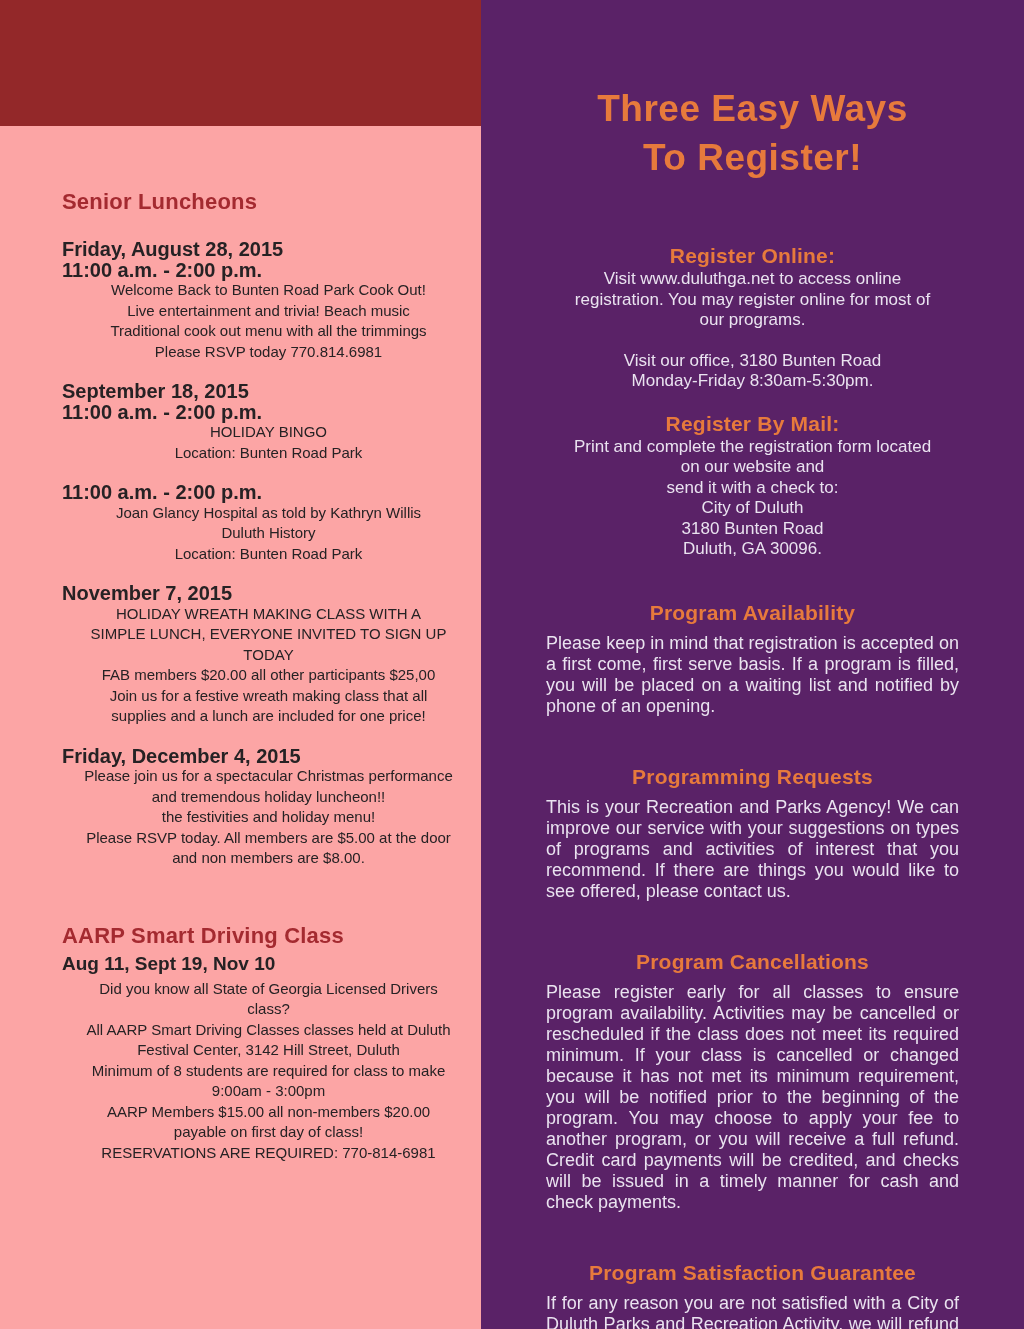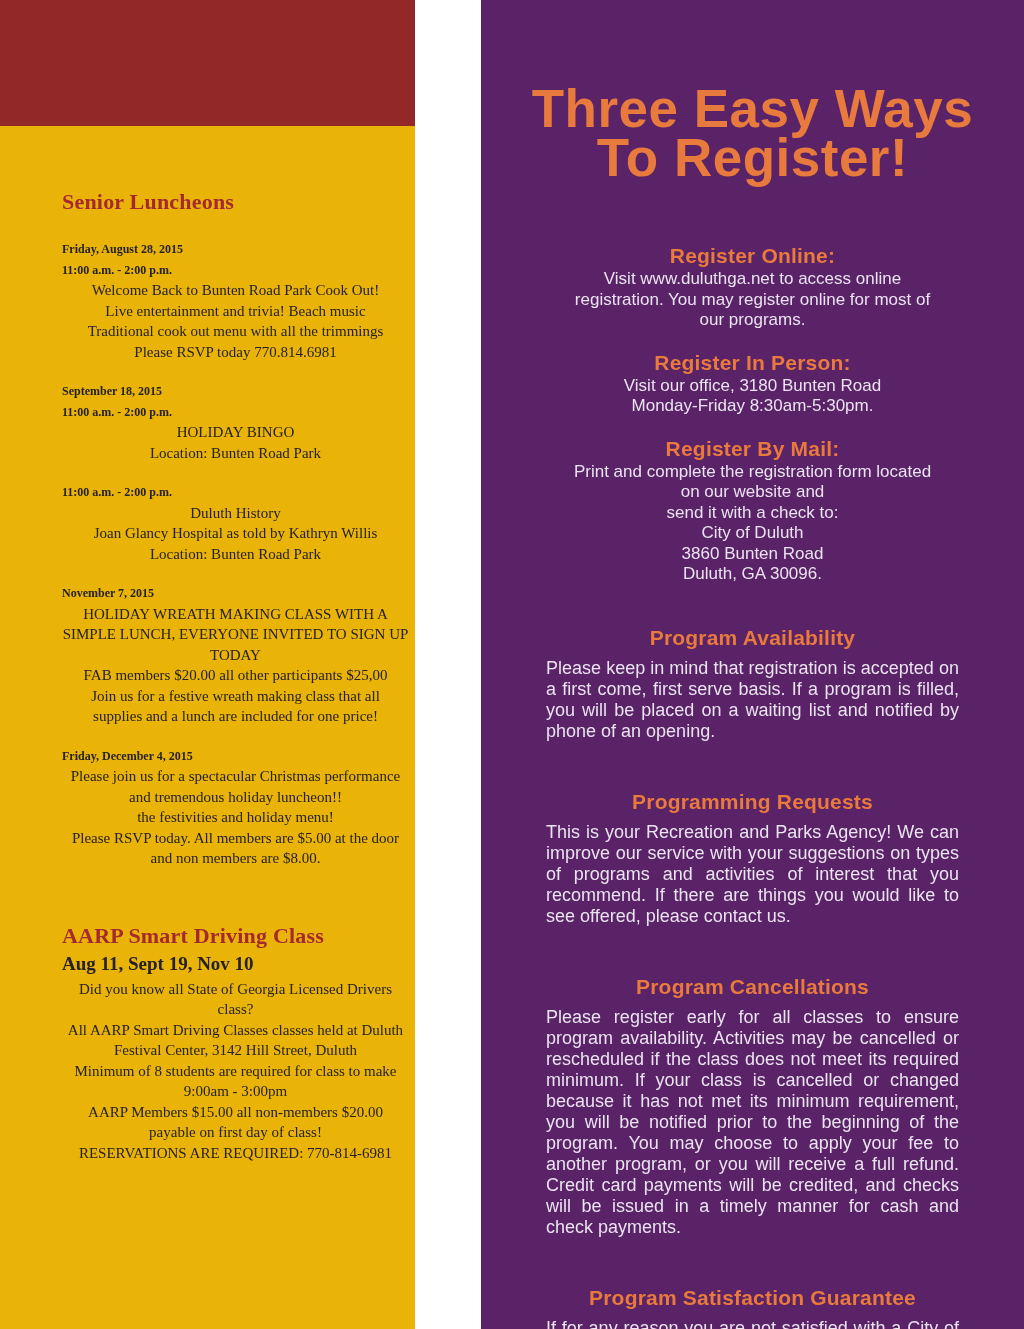--- a/index.html
+++ b/index.html
@@ -2,44 +2,44 @@
 <html><head>
 <meta charset="utf-8">
 <style>
   html,body{margin:0;padding:0;background:#fff;}
   .page{
     position:relative;width:1024px;height:1329px;overflow:hidden;
     font-family:"Liberation Sans",sans-serif;background:#ffffff;
   }
   
   .left-col{
-    position:absolute;left:0;top:0;width:415px;height:1329px;
-    background:#eab308;overflow:hidden;font-family:Liberation Serif, serif;
+    position:absolute;left:0;top:0;width:481px;height:1329px;
+    background:#fca5a5;overflow:hidden;
   }
   .red-banner{width:481px;height:126px;background:#932829;}
   .left-content{padding:0 6px 0 62px;color:#262224;}
   .section-title{
     font-size:22px;font-weight:bold;color:#a42a30;
     margin:63px 0 24px 0;letter-spacing:.2px;
   }
   .event{margin-bottom:19px;}
-  .ev-bold{font-size:12px;font-weight:bold;line-height:20.5px;white-space:nowrap;}
+  .ev-bold{font-size:20px;font-weight:bold;line-height:20.5px;white-space:nowrap;}
   .ev-line{font-size:15px;line-height:20.5px;white-space:nowrap;text-align:center;}
   .aarp-title{
     font-size:22px;font-weight:bold;color:#a42a30;
     margin:54px 0 2px 0;letter-spacing:.2px;
   }
   .aarp-sub{font-size:19px;font-weight:bold;line-height:26px;margin-bottom:2px;white-space:nowrap;}
   
   .right-col{
     position:absolute;left:481px;top:0;width:543px;height:1329px;
     background:#5a2267;color:#eae3f0;overflow:hidden;text-align:center;
   }
   .big-title{
-    margin-top:84px;font-size:53px;line-height:49px;font-weight:bold;
+    margin-top:84px;font-size:37px;line-height:49px;font-weight:bold;
     color:#e77a3c;letter-spacing:.5px;margin-bottom:62px;
   }
   .reg-section{margin-bottom:20px;}
   .orange-heading{
     font-size:21px;font-weight:bold;color:#e77a3c;line-height:24px;
     margin-bottom:1px;letter-spacing:.2px;
   }
   .center-line{font-size:17px;line-height:20.5px;}
   .info-block{margin-top:41px;}
   .info-section{margin-bottom:48px;padding:0 57px;}
@@ -70,22 +70,22 @@
 
       <div class="event">
         <div class="ev-bold">September 18, 2015</div>
         <div class="ev-bold">11:00 a.m. - 2:00 p.m.</div>
         <div class="ev-line">HOLIDAY BINGO</div>
         <div class="ev-line">Location: Bunten Road Park</div>
       </div>
 
       <div class="event">
         <div class="ev-bold">11:00 a.m. - 2:00 p.m.</div>
+        <div class="ev-line">Joan Glancy Hospital as told by Kathryn Willis</div>
         <div class="ev-line">Duluth History</div>
-        <div class="ev-line">Joan Glancy Hospital as told by Kathryn Willis</div>
         <div class="ev-line">Location: Bunten Road Park</div>
       </div>
 
       <div class="event">
         <div class="ev-bold">November 7, 2015</div>
         <div class="ev-line">HOLIDAY WREATH MAKING CLASS WITH A</div>
         <div class="ev-line">SIMPLE LUNCH, EVERYONE INVITED TO SIGN UP</div>
         <div class="ev-line">TODAY</div>
         <div class="ev-line">FAB members $20.00 all other participants $25,00</div>
         <div class="ev-line">Join us for a festive wreath making class that all</div>
@@ -126,32 +126,31 @@
     </div>
 
     <div class="reg-section">
       <div class="orange-heading">Register Online:</div>
       <div class="center-line">Visit www.duluthga.net to access online</div>
       <div class="center-line">registration. You may register online for most of</div>
       <div class="center-line">our programs.</div>
     </div>
 
     <div class="reg-section">
-      <div class="orange-heading">Register In Person:</div>
       <div class="center-line">Visit our office, 3180 Bunten Road</div>
       <div class="center-line">Monday-Friday 8:30am-5:30pm.</div>
     </div>
 
     <div class="reg-section">
       <div class="orange-heading">Register By Mail:</div>
       <div class="center-line">Print and complete the registration form located</div>
       <div class="center-line">on our website and</div>
       <div class="center-line">send it with a check to:</div>
       <div class="center-line">City of Duluth</div>
-      <div class="center-line">3860 Bunten Road</div>
+      <div class="center-line">3180 Bunten Road</div>
       <div class="center-line">Duluth, GA 30096.</div>
     </div>
 
     <div class="info-block">
 
       <div class="info-section">
         <div class="orange-heading">Program Availability</div>
         <p class="justified">Please keep in mind that registration is accepted on a first come, first serve basis. If a program is filled, you will be placed on a waiting list and notified by phone of an opening.</p>
       </div>
 

